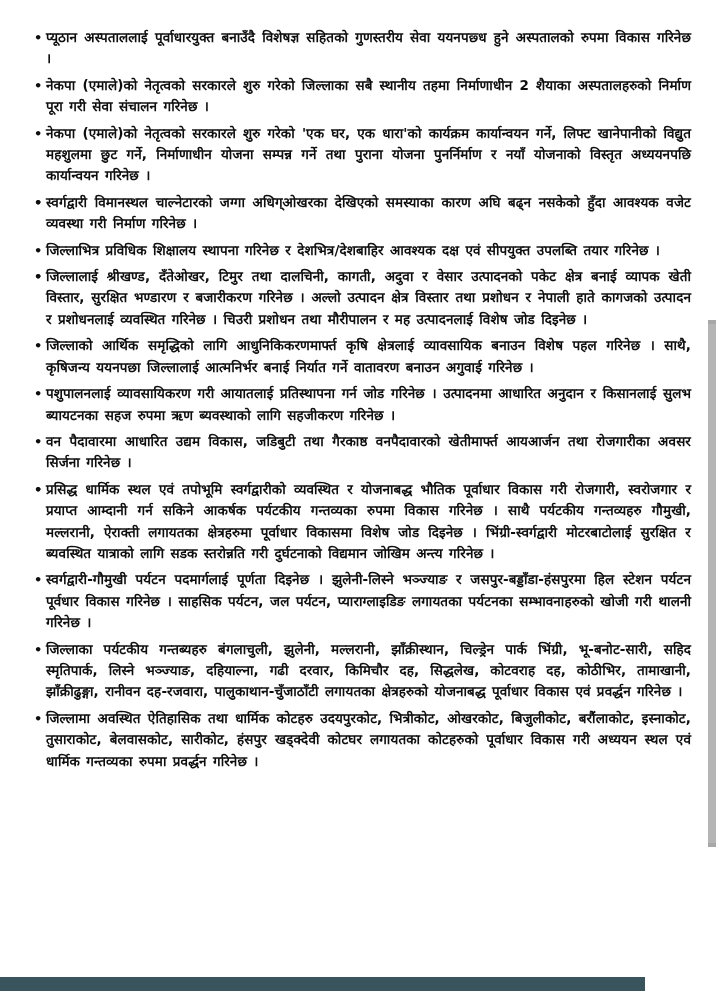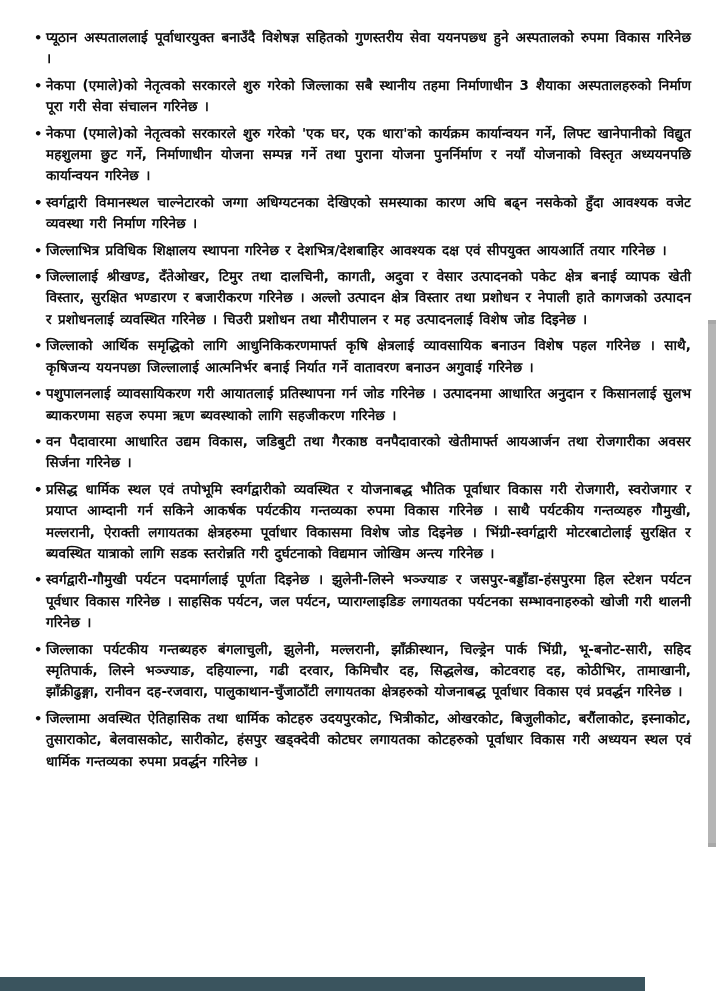--- a/index.html
+++ b/index.html
@@ -60,51 +60,51 @@
 <div class="page">
 
   <div class="content">
 
     <div class="bullet-item">
       <span class="bullet-dot">•</span>
       <span>प्यूठान अस्पताललाई पूर्वाधारयुक्त बनाउँदै विशेषज्ञ सहितको गुणस्तरीय सेवा ययनपछ्ध हुने अस्पतालको रुपमा विकास गरिनेछ ।</span>
     </div>
     <div class="bullet-item">
       <span class="bullet-dot">•</span>
-      <span>नेकपा (एमाले)को नेतृत्वको सरकारले शुरु गरेको जिल्लाका सबै स्थानीय तहमा निर्माणाधीन 3 शैयाका अस्पतालहरुको निर्माण पूरा गरी सेवा संचालन गरिनेछ ।</span>
+      <span>नेकपा (एमाले)को नेतृत्वको सरकारले शुरु गरेको जिल्लाका सबै स्थानीय तहमा निर्माणाधीन 2 शैयाका अस्पतालहरुको निर्माण पूरा गरी सेवा संचालन गरिनेछ ।</span>
     </div>
     <div class="bullet-item">
       <span class="bullet-dot">•</span>
       <span>नेकपा (एमाले)को नेतृत्वको सरकारले शुरु गरेको 'एक घर, एक धारा'को कार्यक्रम कार्यान्वयन गर्ने, लिफ्ट खानेपानीको विद्युत महशुलमा छुट गर्ने, निर्माणाधीन योजना सम्पन्न गर्ने तथा पुराना योजना पुनर्निर्माण र नयाँ योजनाको विस्तृत अध्ययनपछि कार्यान्वयन गरिनेछ ।</span>
     </div>
     <div class="bullet-item">
       <span class="bullet-dot">•</span>
     </div>
     <div class="bullet-item">
       <span class="bullet-dot">•</span>
-      <span>स्वर्गद्वारी विमानस्थल चाल्नेटारको जग्गा अधिग्यटनका देखिएको समस्याका कारण अघि बढ्न नसकेको हुँदा आवश्यक वजेट व्यवस्था गरी निर्माण गरिनेछ ।</span>
+      <span>स्वर्गद्वारी विमानस्थल चाल्नेटारको जग्गा अधिग्ओखरका देखिएको समस्याका कारण अघि बढ्न नसकेको हुँदा आवश्यक वजेट व्यवस्था गरी निर्माण गरिनेछ ।</span>
     </div>
     <div class="bullet-item">
       <span class="bullet-dot">•</span>
-      <span>जिल्लाभित्र प्रविधिक शिक्षालय स्थापना गरिनेछ र देशभित्र/देशबाहिर आवश्यक दक्ष एवं सीपयुक्त आयआर्ति तयार गरिनेछ ।</span>
+      <span>जिल्लाभित्र प्रविधिक शिक्षालय स्थापना गरिनेछ र देशभित्र/देशबाहिर आवश्यक दक्ष एवं सीपयुक्त उपलब्ति तयार गरिनेछ ।</span>
     </div>
     <div class="bullet-item">
       <span class="bullet-dot">•</span>
     </div>
     <div class="bullet-item">
       <span class="bullet-dot">•</span>
       <span>जिल्लालाई श्रीखण्ड, दँतेओखर, टिमुर तथा दालचिनी, कागती, अदुवा र वेसार उत्पादनको पकेट क्षेत्र बनाई व्यापक खेती विस्तार, सुरक्षित भण्डारण र बजारीकरण गरिनेछ । अल्लो उत्पादन क्षेत्र विस्तार तथा प्रशोधन र नेपाली हाते कागजको उत्पादन र प्रशोधनलाई व्यवस्थित गरिनेछ । चिउरी प्रशोधन तथा मौरीपालन र मह उत्पादनलाई विशेष जोड दिइनेछ ।</span>
     </div>
     <div class="bullet-item">
       <span class="bullet-dot">•</span>
       <span>जिल्लाको आर्थिक समृद्धिको लागि आधुनिकिकरणमार्फ्त कृषि क्षेत्रलाई व्यावसायिक बनाउन विशेष पहल गरिनेछ । साथै, कृषिजन्य ययनपछा जिल्लालाई आत्मनिर्भर बनाई निर्यात गर्ने वातावरण बनाउन अगुवाई गरिनेछ ।</span>
     </div>
     <div class="bullet-item">
       <span class="bullet-dot">•</span>
-      <span>पशुपालनलाई व्यावसायिकरण गरी आयातलाई प्रतिस्थापना गर्न जोड गरिनेछ । उत्पादनमा आधारित अनुदान र किसानलाई सुलभ ब्याकरणमा सहज रुपमा ऋण ब्यवस्थाको लागि सहजीकरण गरिनेछ ।</span>
+      <span>पशुपालनलाई व्यावसायिकरण गरी आयातलाई प्रतिस्थापना गर्न जोड गरिनेछ । उत्पादनमा आधारित अनुदान र किसानलाई सुलभ ब्यायटनका सहज रुपमा ऋण ब्यवस्थाको लागि सहजीकरण गरिनेछ ।</span>
     </div>
     <div class="bullet-item">
       <span class="bullet-dot">•</span>
       <span>वन पैदावारमा आधारित उद्यम विकास, जडिबुटी तथा गैरकाष्ठ वनपैदावारको खेतीमार्फ्त आयआर्जन तथा रोजगारीका अवसर सिर्जना गरिनेछ ।</span>
     </div>
     <div class="bullet-item">
       <span class="bullet-dot">•</span>
     </div>
     <div class="bullet-item">
       <span class="bullet-dot">•</span>

